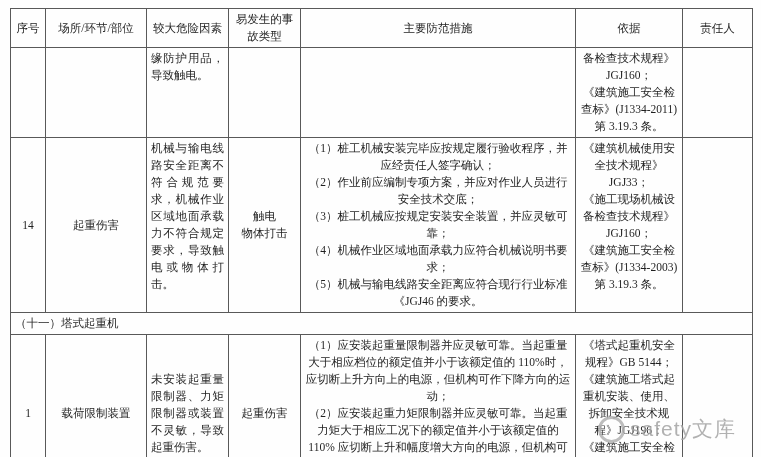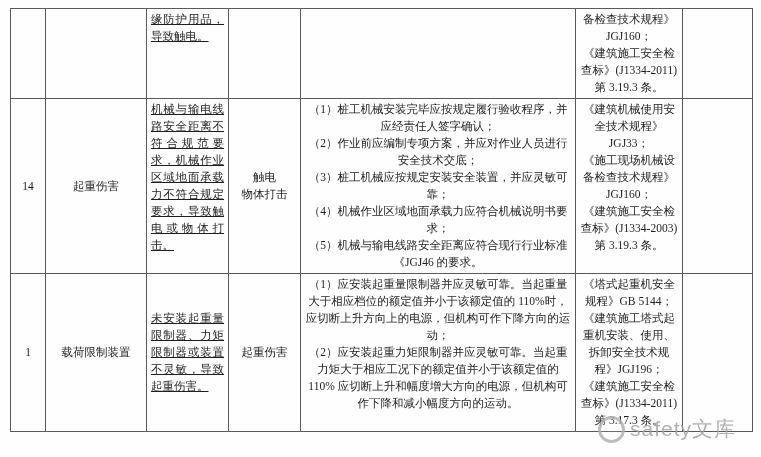--- a/index.html
+++ b/index.html
@@ -4,21 +4,21 @@
 <style>
   html,body{margin:0;padding:0;background:#ffffff;}
   #page{position:relative;width:761px;height:457px;background:#fefefe;overflow:hidden;
         font-family:"Liberation Serif","DejaVu Serif",serif;color:#1f1f1f;}
   table.doc{position:absolute;left:10px;top:8px;width:742px;border-collapse:collapse;table-layout:fixed;}
   table.doc td,table.doc th{border:1px solid #595959;padding:2px 4px;overflow:hidden;
         font-weight:normal;font-size:11.5px;line-height:17px;}
   th.hdr{font-weight:bold;font-size:12px;text-align:center;vertical-align:middle;line-height:15px;padding:3px 2px;}
   td.center{text-align:center;vertical-align:middle;}
   td.top{vertical-align:top;text-align:left;}
-  td.just{text-align:justify;text-justify:inter-character;text-decoration:underline;}
+  td.just{text-align:justify;text-justify:inter-character;}
   td.mid{vertical-align:middle;}
   .pre{white-space:pre-line;}
   td.measures{font-size:10.8px;line-height:17px;vertical-align:top;text-align:center;padding:3px 3px;}
   td.basis{font-size:11.3px;line-height:17px;vertical-align:top;text-align:center;padding:3px 3px;}
   td.section{font-weight:bold;font-size:12.5px;text-align:left;vertical-align:middle;padding:0 4px 0 14px;line-height:13px;}
   
   tr.h-hdr{height:33px;} tr.h-r0{height:86px;} tr.h-r10{height:153px;}
   tr.h-sec{height:14px;} tr.h-r1{height:151px;}
   
   #watermark{position:absolute;left:598px;top:409px;width:163px;height:40px;z-index:5;
@@ -38,20 +38,29 @@
       <col style="width:35px">
         <col style="width:101px">
         <col style="width:82px">
       <col style="width:72px">
         <col style="width:275px">
         <col style="width:107px">
         <col style="width:70px">
     </colgroup>
 
     <tbody>
+        <tr class="h-hdr">
+      <th class="hdr">序号</th>
+      <th class="hdr">场所/环节/部位</th>
+      <th class="hdr">较大危险因素</th>
+      <th class="hdr">易发生的事故类型</th>
+      <th class="hdr">主要防范措施</th>
+      <th class="hdr">依据</th>
+      <th class="hdr">责任人</th>
+    </tr>
 
     <tr class="h-r0">
       <td class="center"></td>
       <td class="center"></td>
       <td class="top just">缘防护用品，导致触电。</td>
       <td class="center"></td>
       <td class="measures pre"></td>
       <td class="basis pre">备检查技术规程》JGJ160；
 《建筑施工安全检查标》(J1334-2011)第 3.19.3 条。</td>
       <td class="center"></td>
@@ -67,20 +76,23 @@
 （2）作业前应编制专项方案，并应对作业人员进行安全技术交底；
 （3）桩工机械应按规定安装安全装置，并应灵敏可靠；
 （4）机械作业区域地面承载力应符合机械说明书要求；
 （5）机械与输电线路安全距离应符合现行行业标准《JGJ46 的要求。</td>
       <td class="basis pre">《建筑机械使用安全技术规程》JGJ33；
 《施工现场机械设备检查技术规程》JGJ160；
 《建筑施工安全检查标》(J1334-2003)第 3.19.3 条。</td>
       <td class="center"></td>
     </tr>
 
+    <tr class="h-sec">
+      <td class="section" colspan="7">（十一）塔式起重机</td>
+    </tr>
 
     <tr class="h-r1">
       <td class="center">1</td>
       <td class="center">载荷限制装置</td>
       <td class="mid just">未安装起重量限制器、力矩限制器或装置不灵敏，导致起重伤害。</td>
       <td class="center">起重伤害</td>
       <td class="measures pre">（1）应安装起重量限制器并应灵敏可靠。当起重量大于相应档位的额定值并小于该额定值的 110%时，应切断上升方向上的电源，但机构可作下降方向的运动；
 （2）应安装起重力矩限制器并应灵敏可靠。当起重力矩大于相应工况下的额定值并小于该额定值的 110% 应切断上升和幅度增大方向的电源，但机构可作下降和减小幅度方向的运动。</td>
       <td class="basis pre">《塔式起重机安全规程》GB 5144；
 《建筑施工塔式起重机安装、使用、拆卸安全技术规程》JGJ196；

